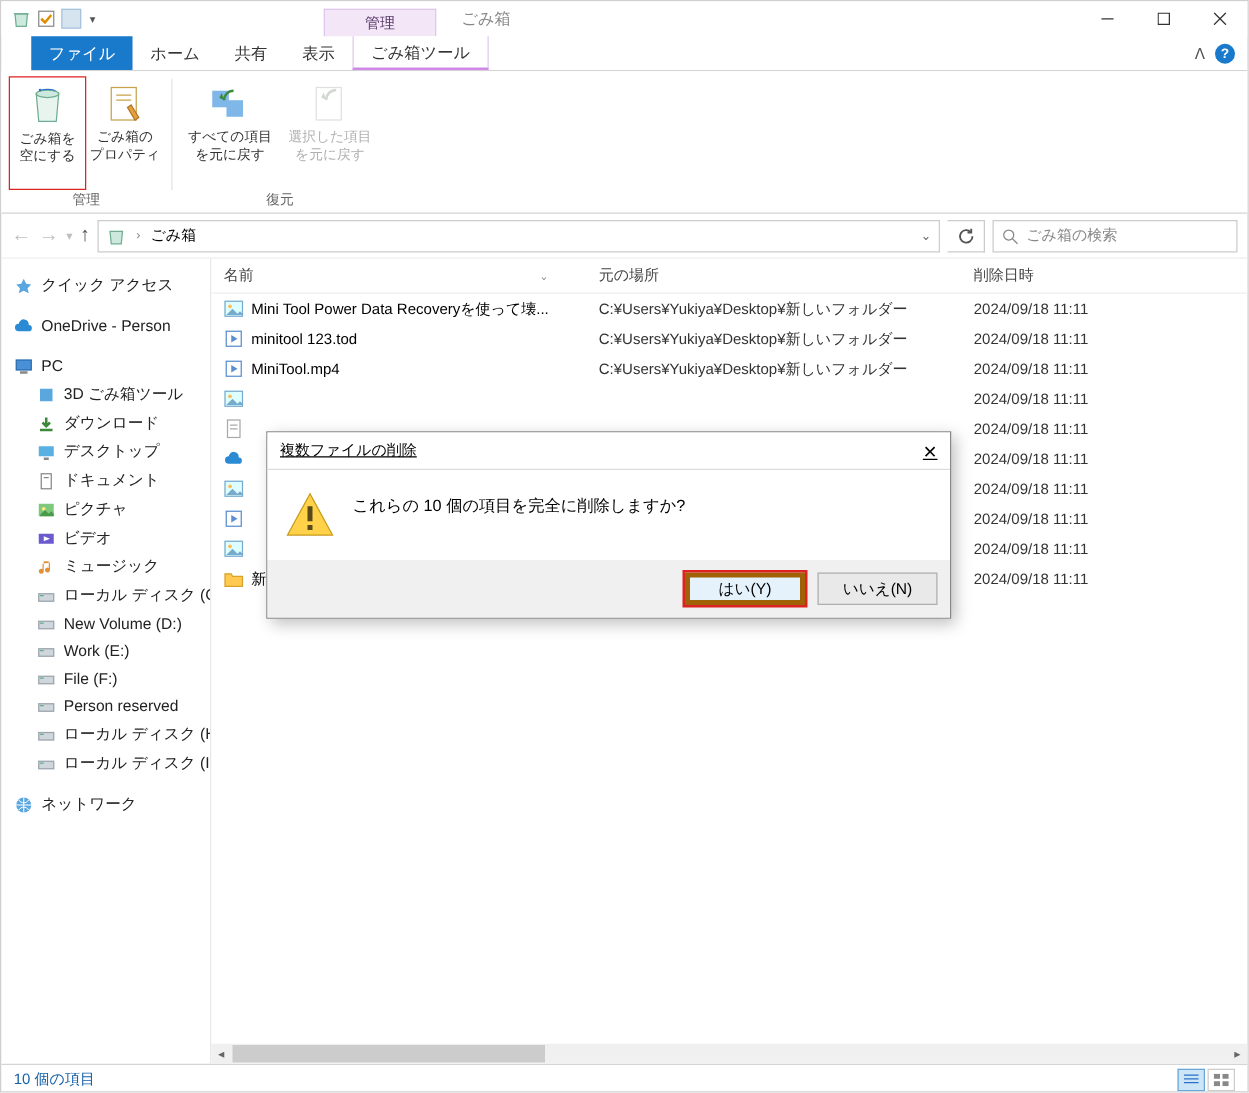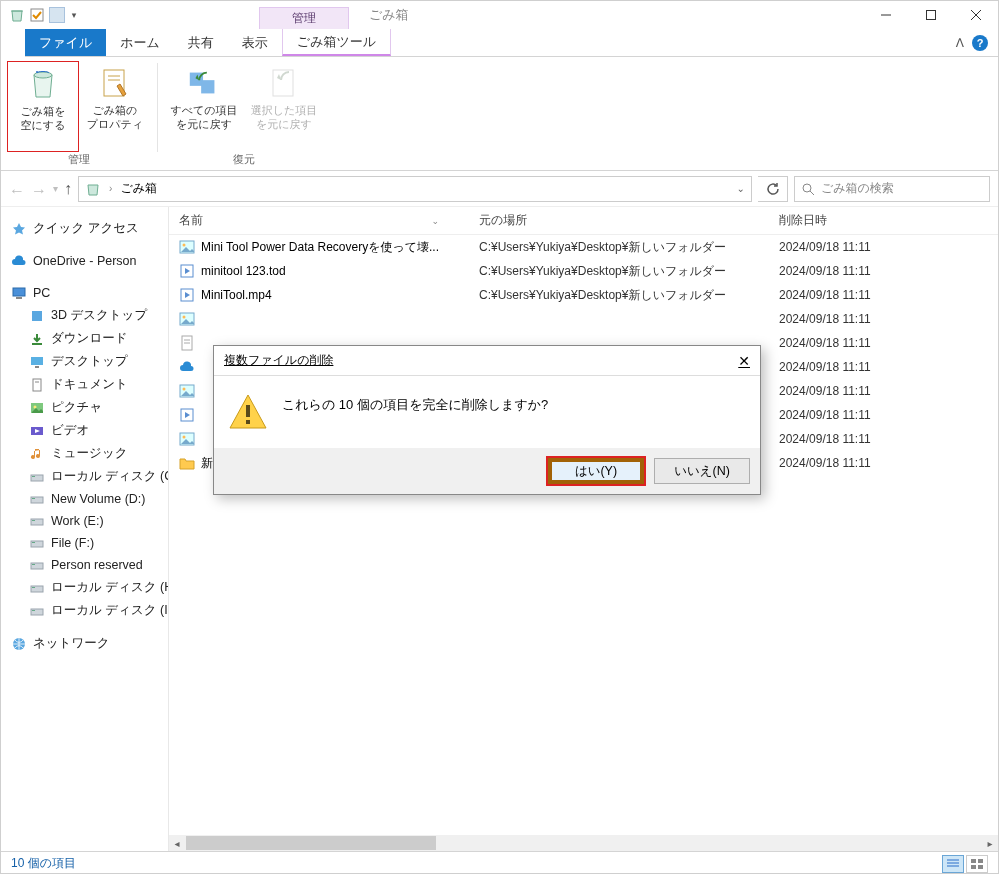--- a/index.html
+++ b/index.html
@@ -27,21 +27,21 @@
 .tabs-right { margin-left:auto; display:flex; align-items:center; gap:8px; padding-right:10px; }
 .chev-up { font-size:12px; color:#555; }
 .help-icon { width:16px; height:16px; border-radius:50%; background:#1979ca; color:#fff; display:flex; align-items:center; justify-content:center; font-size:11px; font-weight:bold; }
 
 
 .ribbon { height: 114px; background:#fff; border-bottom:1px solid #d4d4d4; display:flex; }
 .rgroup { display:flex; flex-direction:column; align-items:center; padding:4px 6px 0; }
 .rgroup-items { display:flex; flex:1; }
 .rgroup-label { font-size:11px; color:#666; padding-bottom:3px; text-align:center; width:100%; }
 .rsep { width:1px; background:#e4e4e4; margin:6px 0 18px; }
-.rbtn { display:flex; flex-direction:column; align-items:center; width:72px; padding:4px 2px; text-align:center; }
+.rbtn { display:flex; flex-direction:column; align-items:center; width:62px; padding:4px 2px; text-align:center; }
 .rbtn.highlighted { border:1px solid #d22; }
 .rbtn-icon { width:36px; height:36px; display:flex; align-items:center; justify-content:center; margin-bottom:2px; }
 .rbtn-label { font-size:11px; line-height:1.3; color:#333; }
 .rbtn.disabled .rbtn-label { color:#b0b0b0; }
 .rbtn.disabled .rbtn-icon { opacity:0.45; }
 
 
 .navbar { height: 36px; display:flex; align-items:center; gap:6px; padding:0 8px; border-bottom:1px solid #eee; }
 .nav-arrows { display:flex; align-items:center; gap:6px; color:#bfbfbf; }
 .nav-arrows span { font-size:16px; }
@@ -274,21 +274,21 @@
         </span>
       <span>PC</span>
     </div>
     <div id="pc-children">
         <div class="sb-item sub">
           <span class="sb-ico">
             <svg width="14" height="14">
               <rect x="2" y="2" width="10" height="10" fill="#5aa7e0"></rect>
             </svg>
           </span>
-          <span>3D デスクトップ</span>
+          <span>3D ごみ箱ツール</span>
         </div>
         <div class="sb-item sub">
           <span class="sb-ico">
             <svg width="14" height="14">
               <path d="M7 2v7M4 6l3 3 3-3" stroke="#3a8a3a" fill="none" stroke-width="2"></path>
               <rect x="2" y="11" width="10" height="2" fill="#3a8a3a"></rect>
             </svg>
           </span>
           <span>ダウンロード</span>
         </div>

